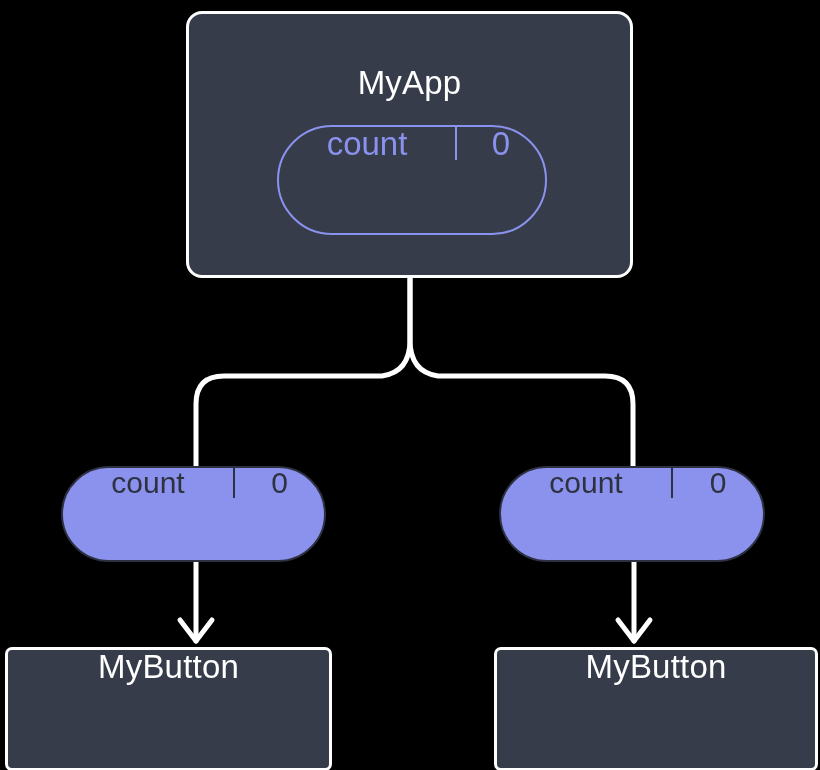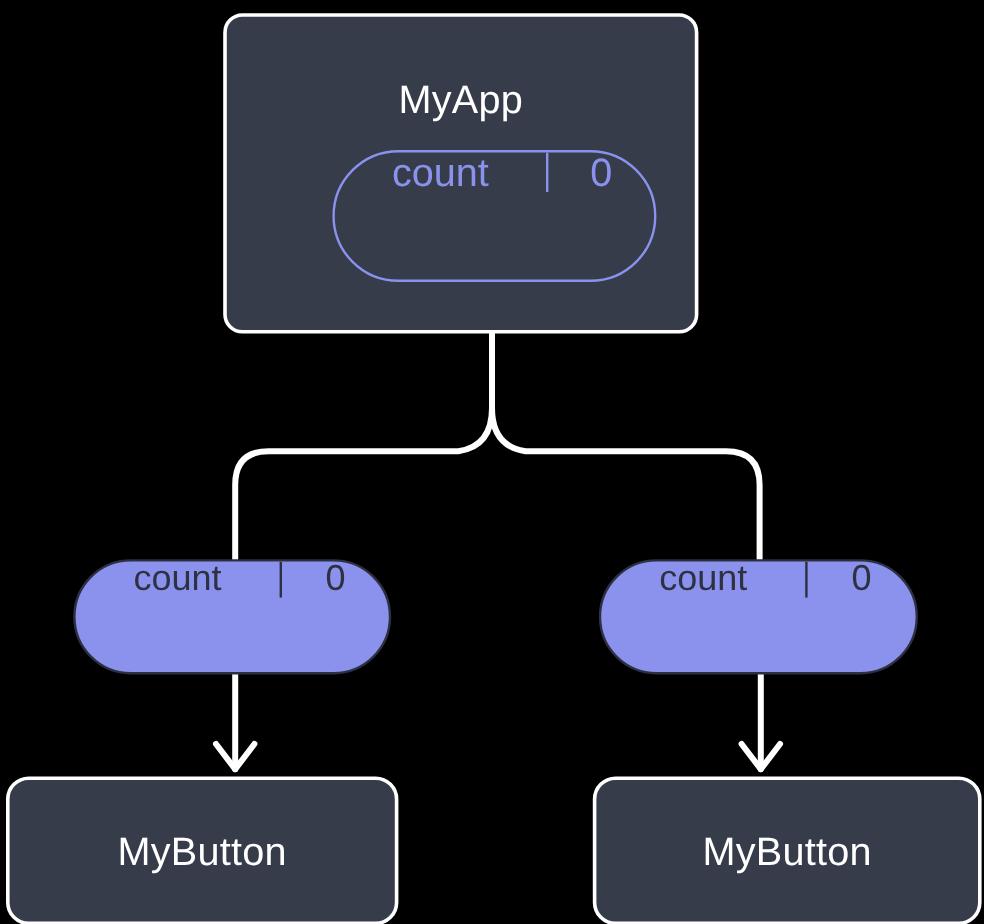--- a/index.html
+++ b/index.html
@@ -45,30 +45,30 @@
     font-weight: 400;
     letter-spacing: 0.2px;
     line-height: 1;
     white-space: nowrap;
   }
 
   
   #app-box {
     left: 186px;
     top: 11px;
-    width: 396px;
+    width: 447px;
     height: 267px;
     padding-top: 52px;
   }
 
   
   .leaf-box {
     height: 124px;
-    justify-content: center;
-    border-radius: 19px;
+    justify-content: flex-start;
+    border-radius: 7px;
   }
   #button-box-left  { left: 5px;   top: 647px; width: 327px; }
   #button-box-right { left: 494px; top: 647px; width: 324px; }
 
   
   .pill {
     position: absolute;
     box-sizing: border-box;
     display: flex;
     align-items: flex-start;

